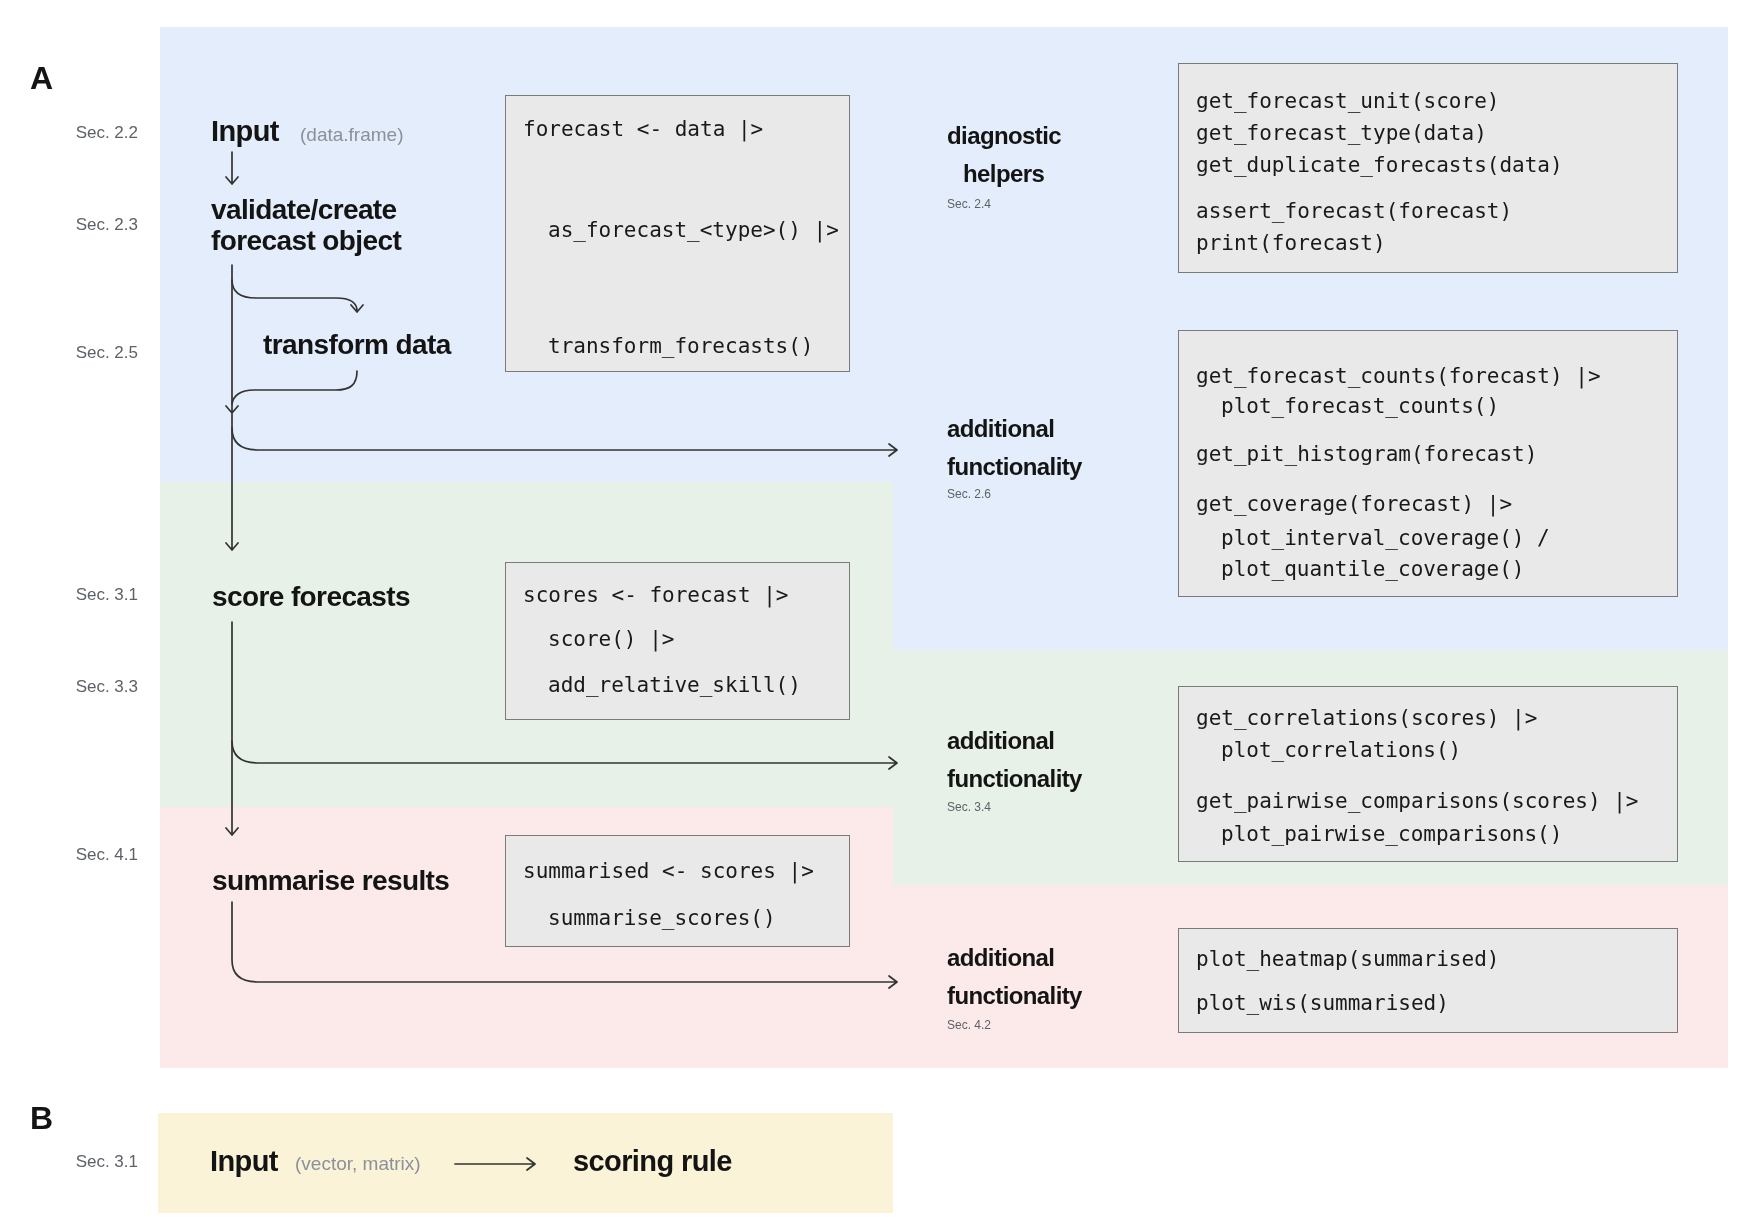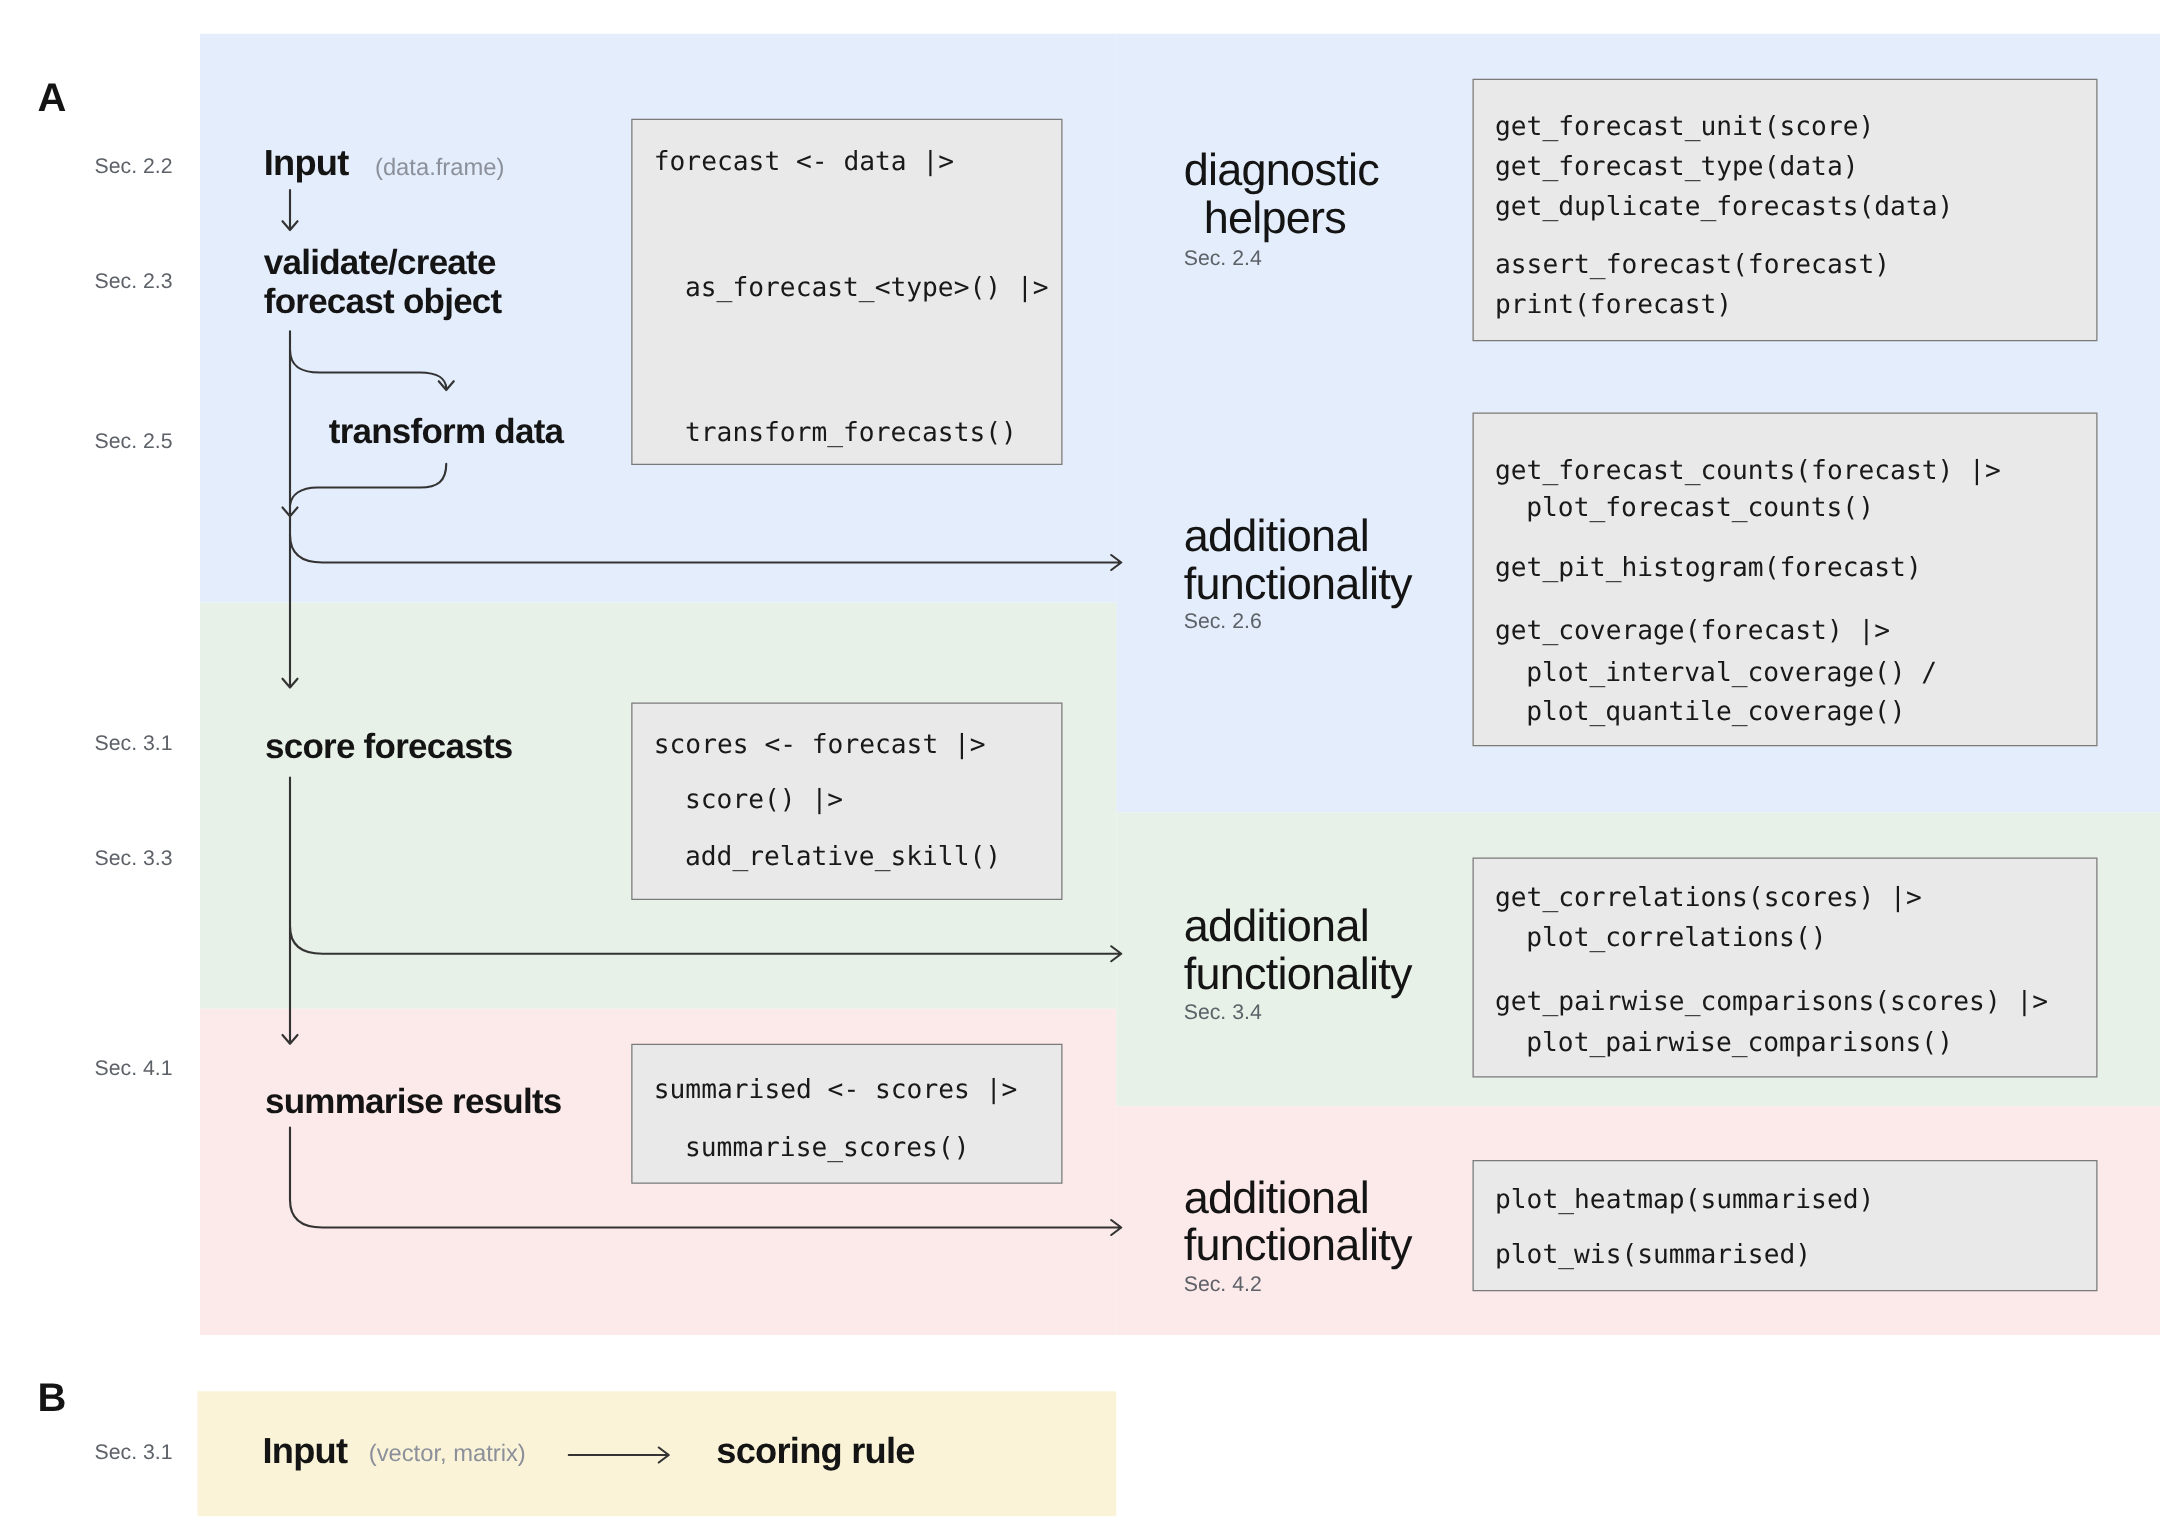--- a/index.html
+++ b/index.html
@@ -20,24 +20,24 @@
   }
   .head{
     position:absolute; font-size:28px; font-weight:700; letter-spacing:-0.6px;
     white-space:nowrap; line-height:31px;
   }
   .head.big{font-size:29px;}
   .note{
     position:absolute; font-size:19px; color:var(--note); white-space:nowrap;
   }
   .rlabel{
-    position:absolute; left:947px; font-size:36px; font-weight:400;
+    position:absolute; left:947px; font-size:24px; font-weight:700;
     letter-spacing:-0.6px; line-height:38px; white-space:nowrap;
   }
-  .rsec{position:absolute; left:947px; font-size:17px; color:var(--muted); white-space:nowrap;}
+  .rsec{position:absolute; left:947px; font-size:12px; color:var(--muted); white-space:nowrap;}
   .codebox{
     position:absolute; background:var(--code_bg);
     border:1.5px solid var(--code_border); box-sizing:border-box;
   }
   .cline{
     position:absolute; left:17px; font-family:"DejaVu Sans Mono", monospace;
     font-size:21px; color:#191919; white-space:pre; line-height:26px;
   }
   .cline.ind{left:42px;}
   svg.arrows{position:absolute; left:0; top:0; pointer-events:none;}

